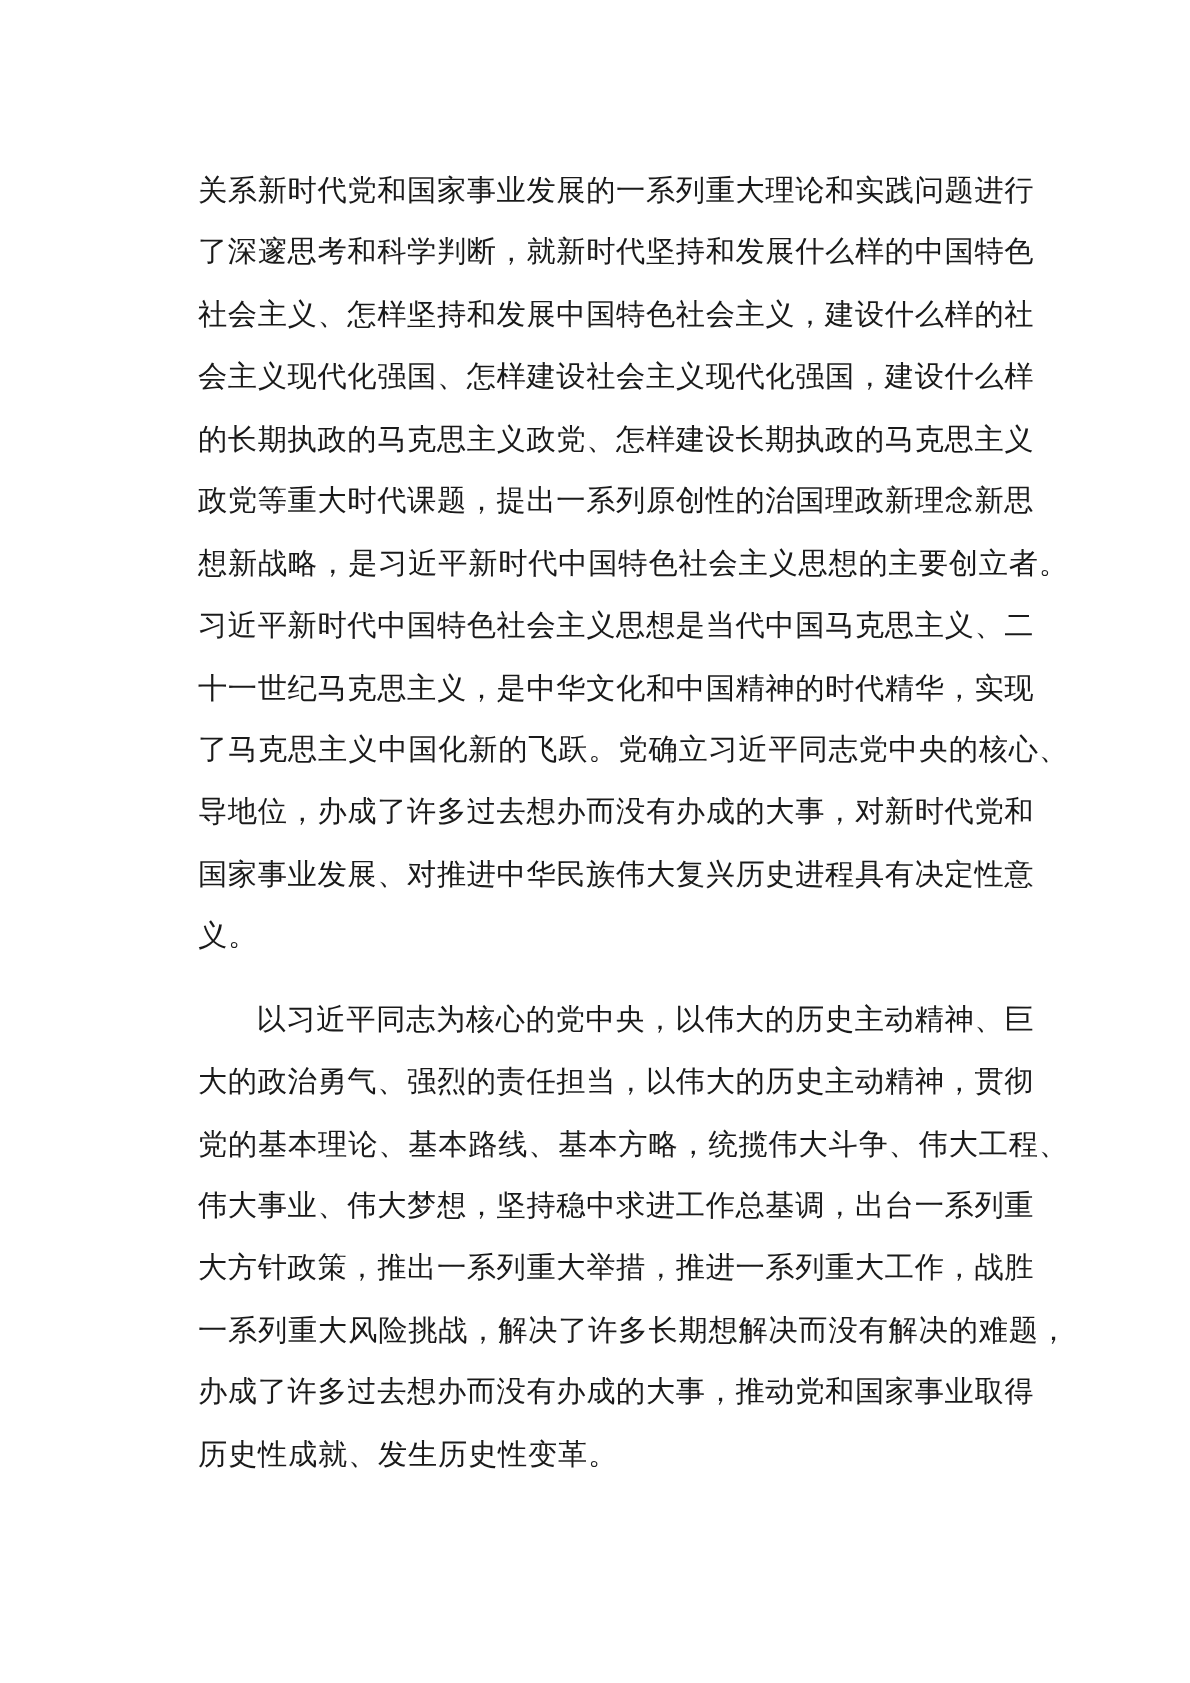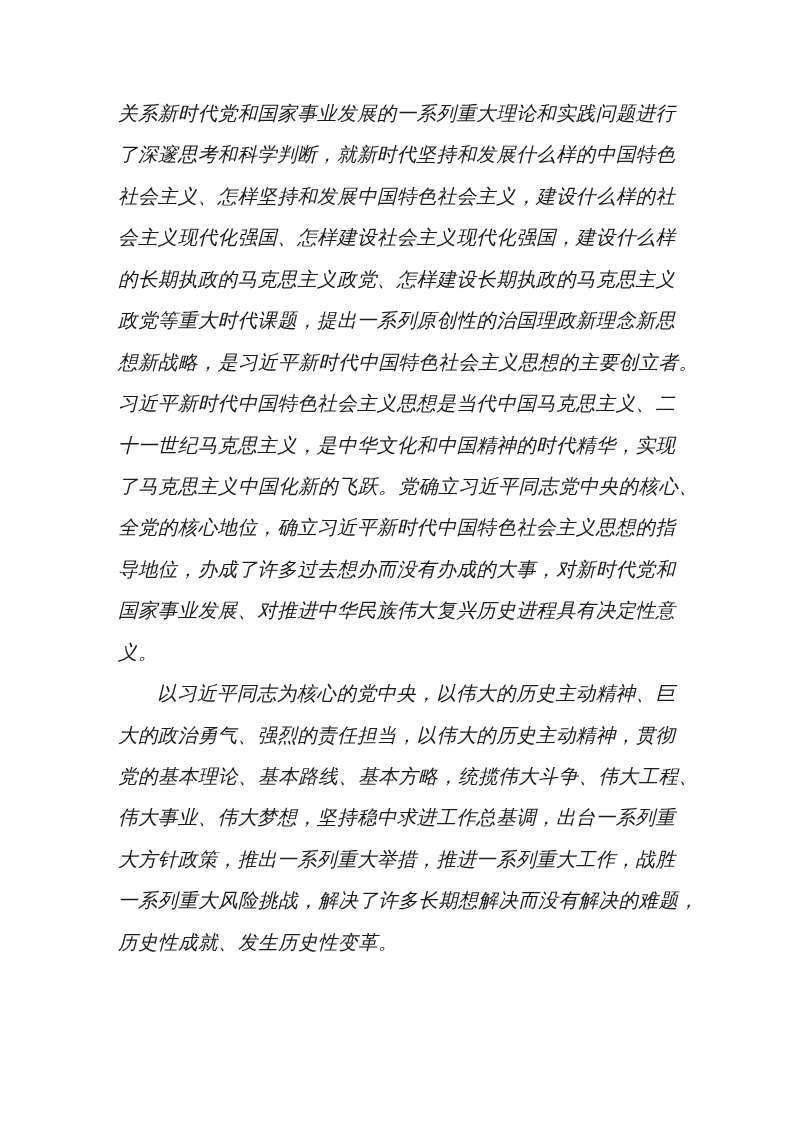--- a/index.html
+++ b/index.html
@@ -16,23 +16,22 @@
     font-family: "Liberation Serif", "DejaVu Serif", serif;
     color: #1a1a1a;
   }
   .text-block {
     position: absolute;
     left: 118px;
     top: 93px;
     width: 580px; 
   }
   .paragraph {
-    margin: 0;
+    margin: 14px;
     padding: 0;
-    font-style: italic;
   }
   .line {
     box-sizing: border-box;
     width: 557px;
     height: 41.45px;
     line-height: 41.45px;
     font-size: 19.5px;
     text-align: justify;
     text-align-last: justify;
     text-justify: inter-ideograph;
@@ -63,30 +62,30 @@
       <div class="line">关系新时代党和国家事业发展的一系列重大理论和实践问题进行</div>
       <div class="line">了深邃思考和科学判断，就新时代坚持和发展什么样的中国特色</div>
       <div class="line">社会主义、怎样坚持和发展中国特色社会主义，建设什么样的社</div>
       <div class="line">会主义现代化强国、怎样建设社会主义现代化强国，建设什么样</div>
       <div class="line">的长期执政的马克思主义政党、怎样建设长期执政的马克思主义</div>
       <div class="line">政党等重大时代课题，提出一系列原创性的治国理政新理念新思</div>
       <div class="line hang">想新战略，是习近平新时代中国特色社会主义思想的主要创立者。</div>
       <div class="line">习近平新时代中国特色社会主义思想是当代中国马克思主义、二</div>
       <div class="line">十一世纪马克思主义，是中华文化和中国精神的时代精华，实现</div>
       <div class="line hang">了马克思主义中国化新的飞跃。党确立习近平同志党中央的核心、</div>
-      <div class="line">全党的核心地位，确立习近平新时代中国特色社会主义思想的指</div>
       <div class="line">导地位，办成了许多过去想办而没有办成的大事，对新时代党和</div>
       <div class="line">国家事业发展、对推进中华民族伟大复兴历史进程具有决定性意</div>
       <div class="line short">义。</div>
     </div>
 
     <div class="paragraph">
       <div class="line indent">以习近平同志为核心的党中央，以伟大的历史主动精神、巨</div>
       <div class="line">大的政治勇气、强烈的责任担当，以伟大的历史主动精神，贯彻</div>
       <div class="line hang">党的基本理论、基本路线、基本方略，统揽伟大斗争、伟大工程、</div>
       <div class="line">伟大事业、伟大梦想，坚持稳中求进工作总基调，出台一系列重</div>
       <div class="line">大方针政策，推出一系列重大举措，推进一系列重大工作，战胜</div>
       <div class="line hang">一系列重大风险挑战，解决了许多长期想解决而没有解决的难题，</div>
+      <div class="line">办成了许多过去想办而没有办成的大事，推动党和国家事业取得</div>
       <div class="line short">历史性成就、发生历史性变革。</div>
     </div>
 
   </div>
 </div>
 
 </body></html>

